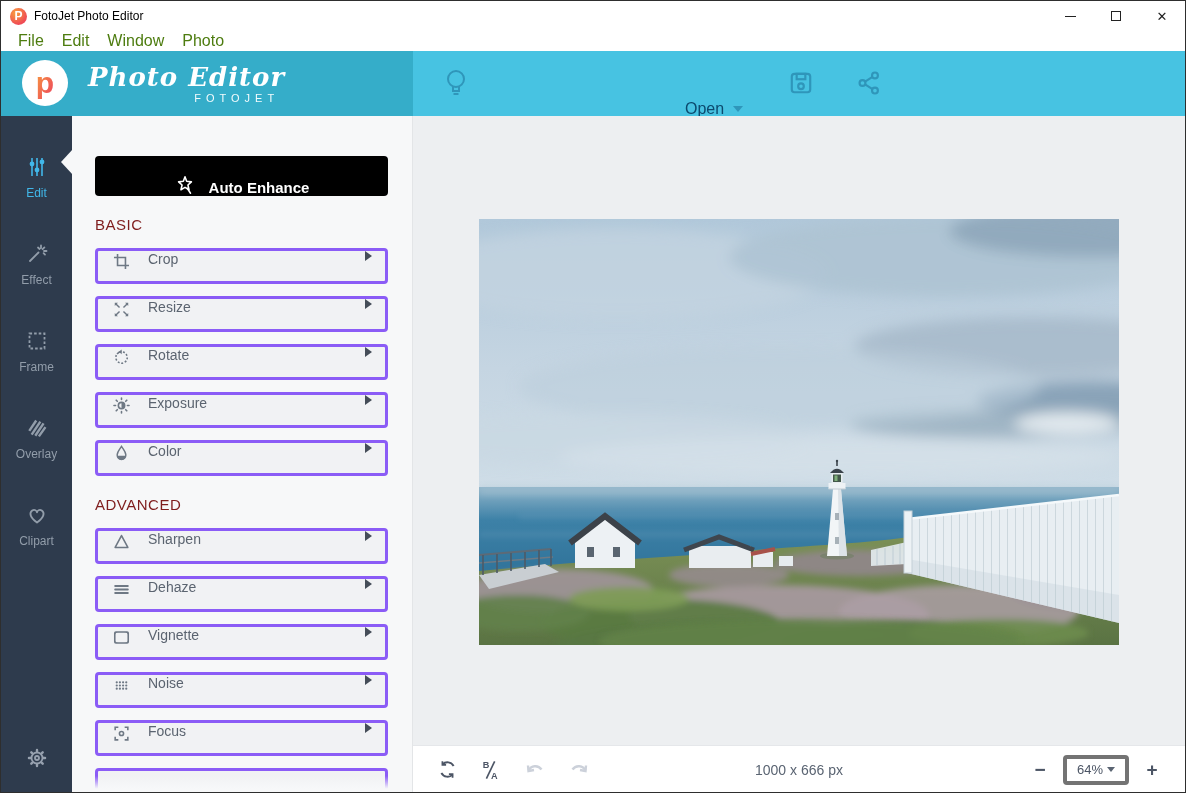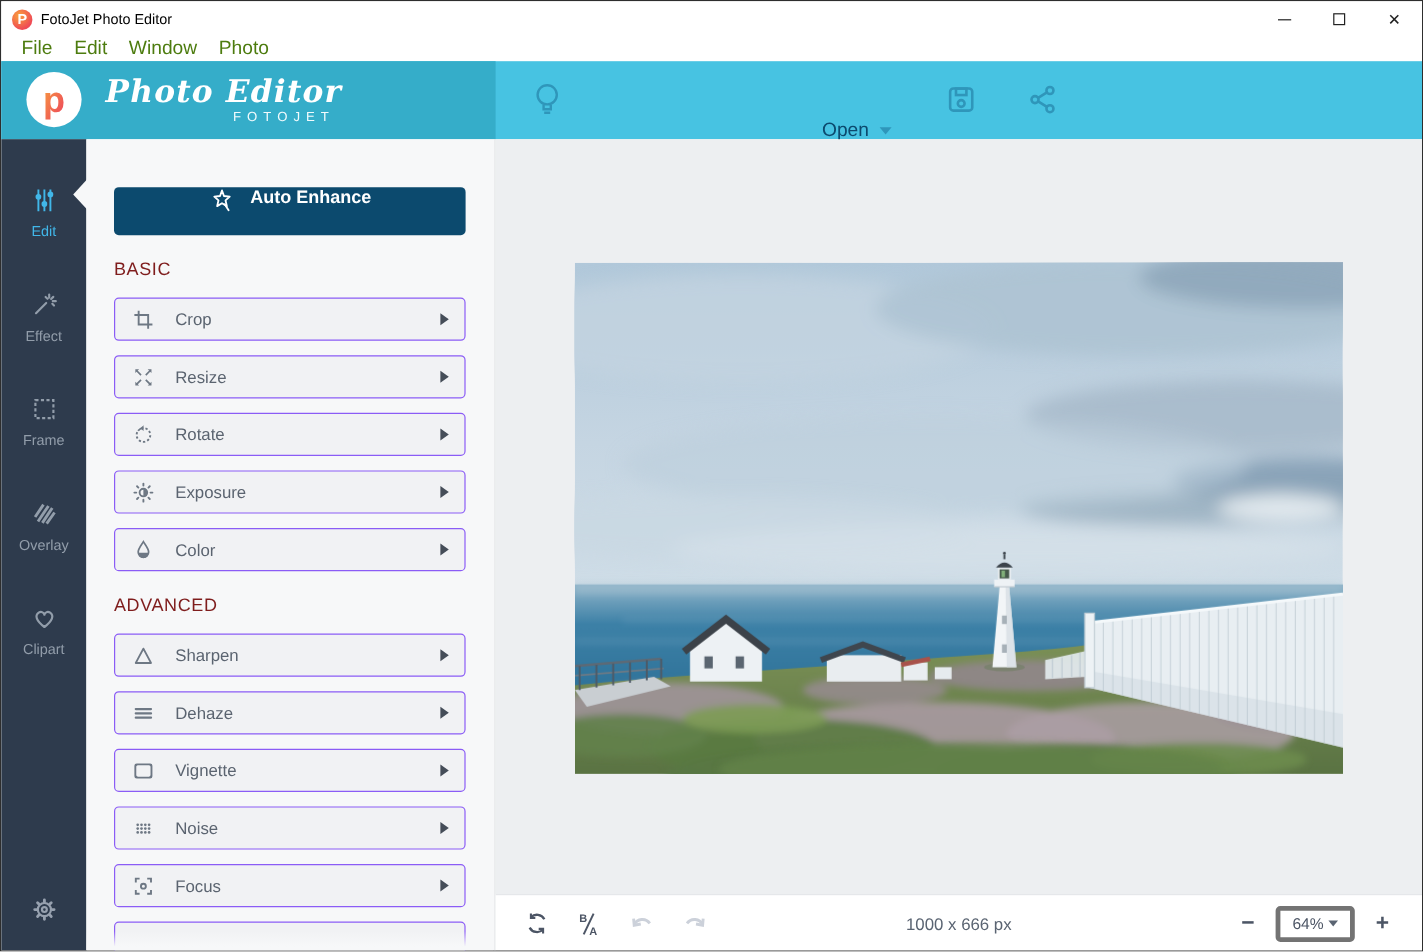--- a/index.html
+++ b/index.html
@@ -43,23 +43,23 @@
   .sidebar { position:absolute; left:0; top:0; bottom:0; width:71px; background:#2e3b4d; padding-top:18px; }
   .nav-item { height:87px; display:flex; flex-direction:column; align-items:center; justify-content:center; gap:7px; color:#929daa; font-size:12px; cursor:pointer; }
   .nav-item.active { color:#41b7e9; }
   .nav-item svg { display:block; }
   .active-notch { position:absolute; right:-1px; top:33px; width:0; height:0; border-top:13px solid transparent; border-bottom:13px solid transparent; border-right:12px solid #f7f8f9; }
   .gear-btn { position:absolute; left:0; width:71px; bottom:14px; height:40px; display:flex; align-items:center; justify-content:center; color:#97a1af; }
 
   
   .panel { position:absolute; left:71px; top:0; bottom:0; width:341px; background:#f7f8f9; border-right:1px solid #e3e5e7; padding:40px 24px 0 23px; overflow:hidden; }
   .panel::after { content:""; position:absolute; left:0; right:1px; bottom:0; height:16px; background:linear-gradient(to bottom, rgba(247,248,249,0), #f7f8f9 80%); pointer-events:none; }
-  .enhance-btn { width:100%; height:40px; background:#0c4a6e; border:none; border-radius:4px; color:#fff; font-size:15px; font-weight:bold; display:flex; align-items:flex-start; justify-content:center; gap:13px; cursor:pointer; font-family:"Liberation Sans", sans-serif; }
+  .enhance-btn { width:100%; height:40px; background:#000000; border:none; border-radius:4px; color:#fff; font-size:15px; font-weight:bold; display:flex; align-items:flex-end; justify-content:center; gap:13px; cursor:pointer; font-family:"Liberation Sans", sans-serif; }
   .section-title { margin-top:20px; height:20px; font-size:15px; color:#7f1d1d; letter-spacing:.5px; }
-  .tool-item { margin-top:12px; height:36px; background:#f1f2f4; border:1px solid #8b5cf6; border-radius:4px; display:flex; align-items:center; padding:0 13px; cursor:pointer; }
+  .tool-item { margin-top:12px; height:36px; background:#f1f2f4; border:3px solid #8b5cf6; border-radius:4px; display:flex; padding:0 13px; cursor:pointer; }
   .tool-item .ticon { width:20px; height:20px; color:#6e7884; display:flex; align-items:center; justify-content:center; flex:0 0 auto; }
   .tool-item .tlabel { margin-left:17px; font-size:14px; color:#5b6470; }
   .tool-arrow { margin-left:auto; width:0; height:0; border-left:7px solid #454d58; border-top:5px solid transparent; border-bottom:5px solid transparent; }
 
   
   .main { position:absolute; left:412px; top:0; right:0; bottom:0; }
   .canvas { position:absolute; left:0; right:0; top:0; height:631px; background:#edeff1; display:flex; align-items:center; justify-content:center; }
   .photo { width:640px; height:426px; display:block; }
 
   

